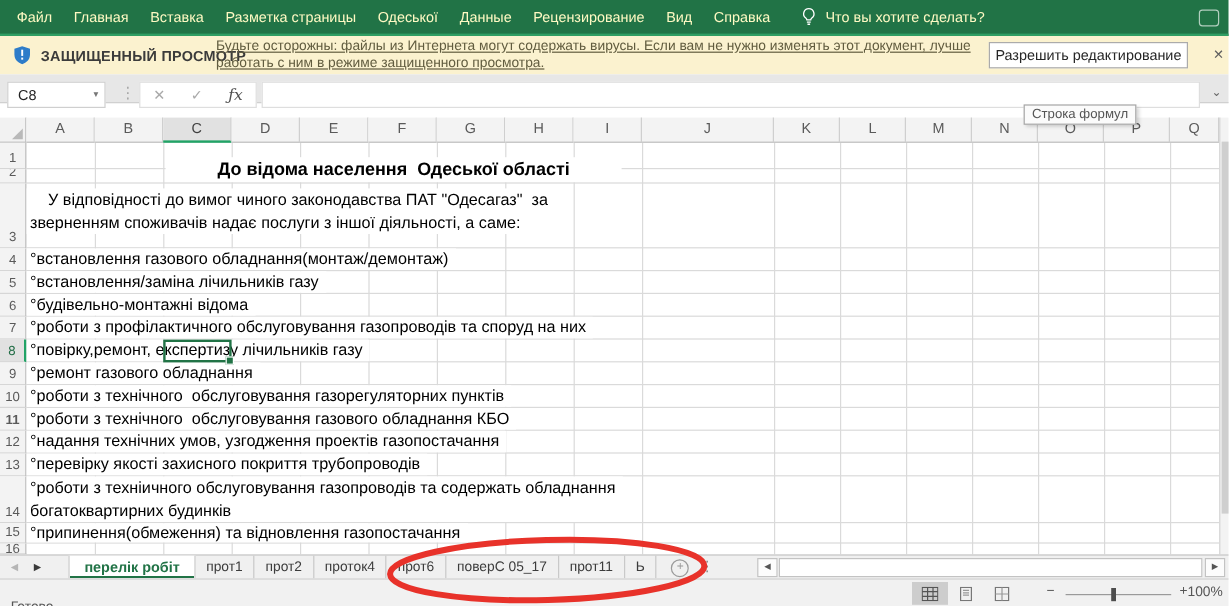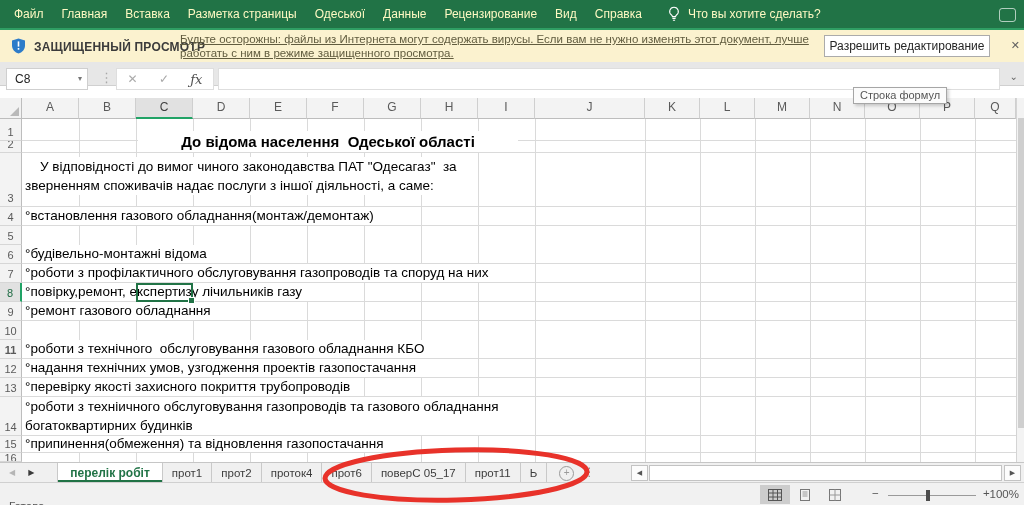--- a/index.html
+++ b/index.html
@@ -212,43 +212,49 @@
         <div class="grow" style="top: 0px; height: 22px;">
           <div class="title-text">До відома населення  Одеської області</div>
         </div>
         <div class="grow" style="top: 22px; height: 12px;"></div>
         <div class="grow" style="top: 34px; height: 54px;">
           <div class="celltext" style="top: 4px; line-height: 19px;"><div>    У відповідності до вимог чиного законодавства ПАТ "Одесагаз"  за</div><div>зверненням споживачів надає послуги з іншої діяльності, а саме:</div></div>
         </div>
         <div class="grow" style="top: 88px; height: 19px;">
           <div class="celltext" style="line-height: 18px;">°встановлення газового обладнання(монтаж/демонтаж)</div>
         </div>
+        <div class="grow" style="top: 107px; height: 19px;">
+          <div class="celltext" style="line-height: 18px;">°встановлення/заміна лічильників газу</div>
+        </div>
         <div class="grow" style="top: 126px; height: 19px;">
           <div class="celltext" style="line-height: 18px;">°будівельно-монтажні відома</div>
         </div>
         <div class="grow" style="top: 145px; height: 19px;">
           <div class="celltext" style="line-height: 18px;">°роботи з профілактичного обслуговування газопроводів та споруд на них</div>
         </div>
         <div class="grow" style="top: 164px; height: 19px;">
           <div class="celltext" style="line-height: 18px;">°повірку,ремонт, експертизу лічильників газу</div>
         </div>
         <div class="grow" style="top: 183px; height: 19px;">
           <div class="celltext" style="line-height: 18px;">°ремонт газового обладнання</div>
         </div>
+        <div class="grow" style="top: 202px; height: 19px;">
+          <div class="celltext" style="line-height: 18px;">°роботи з технічного  обслуговування газорегуляторних пунктів</div>
+        </div>
         <div class="grow" style="top: 221px; height: 19px;">
           <div class="celltext" style="line-height: 18px;">°роботи з технічного  обслуговування газового обладнання КБО</div>
         </div>
         <div class="grow" style="top: 240px; height: 19px;">
           <div class="celltext" style="line-height: 18px; text-align: right;">°надання технічних умов, узгодження проектів газопостачання</div>
         </div>
         <div class="grow" style="top: 259px; height: 19px;">
           <div class="celltext" style="line-height: 18px;">°перевірку якості захисного покриття трубопроводів</div>
         </div>
         <div class="grow" style="top: 278px; height: 39px;">
-          <div class="celltext" style="top: 0px; line-height: 19px;"><div>°роботи з техніичного обслуговування газопроводів та газового обладнання</div><div>богатоквартирних будинків</div></div>
+          <div class="celltext" style="top: 0px; line-height: 19px;"><div>°роботи з техніичного обслуговування газопроводів та содержать обладнання</div><div>богатоквартирних будинків</div></div>
         </div>
         <div class="grow" style="top: 317px; height: 17px;">
           <div class="celltext" style="line-height: 16px;">°припинення(обмеження) та відновлення газопостачання</div>
         </div>
         <div class="grow nobord" style="top: 334px; height: 9px;"></div>
         <div class="selbox" style="left: 114px; top: 164px; width: 57px; height: 19px;">
           <div class="selhandle"></div>
         </div>
       </div>
   </div>

